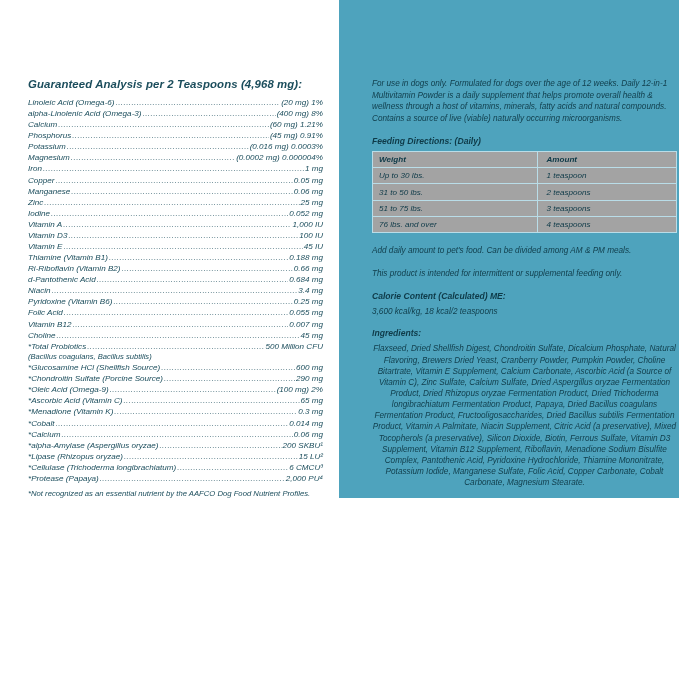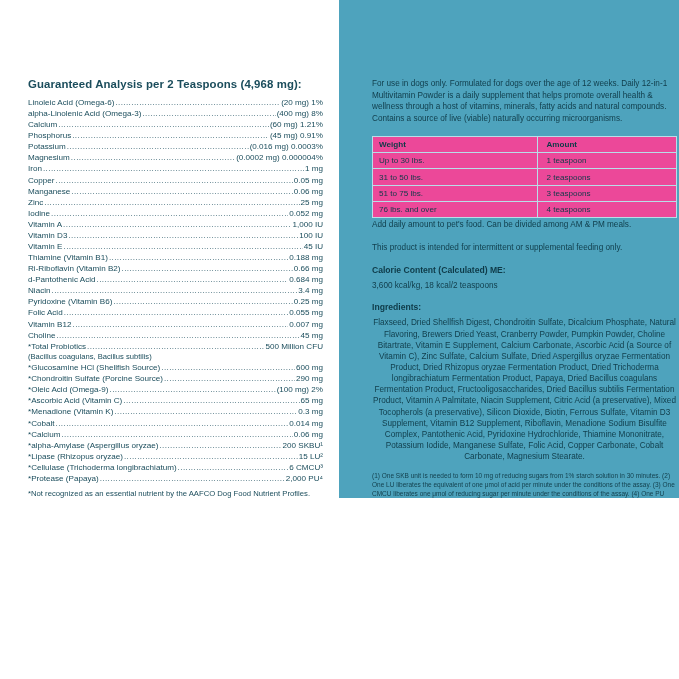--- a/index.html
+++ b/index.html
@@ -12,20 +12,21 @@
     background: #ffffff;
     font-family: "Liberation Sans", sans-serif;
     color: #1f4e5a;
   }
   .page {
     position: relative;
     width: 679px;
     height: 498px;
     overflow: hidden;
     background: #ffffff;
+    font-style: italic;
   }
   .right-panel {
     position: absolute;
     left: 339px;
     top: 0;
     width: 340px;
     height: 679px;
     background: #4ea3bd;
   }
   .left-col {
@@ -97,22 +98,22 @@
   }
   .r-head {
     font-size: 8.6px;
     font-weight: bold;
     color: #0e3a48;
     margin-bottom: 5px;
   }
   table.feed {
     border-collapse: collapse;
     width: 100%;
-    margin-bottom: 1px;
-    background: #ec4899;
+    margin-bottom: 12px;
+    background: #a3a3a3;
   }
   table.feed th, table.feed td {
     border: 1px solid #b9dde8;
     font-size: 8.1px;
     padding: 3.2px 6px;
     color: #0e3a48;
     text-align: left;
     font-weight: normal;
   }
   table.feed th {
@@ -321,20 +322,21 @@
       </div>
     </div>
 
     <div class="footnote tight">*Not recognized as an essential nutrient by the AAFCO Dog Food Nutrient Profiles.</div>
     <div class="footnote">(All values are minimum unless otherwise noted.)</div>
   </div>
 
   <div class="right-col">
     <div class="r-para">For use in dogs only. Formulated for dogs over the age of 12 weeks. Daily 12-in-1 Multivitamin Powder is a daily supplement that helps promote overall health &amp; wellness through a host of vitamins, minerals, fatty acids and natural compounds. Contains a source of live (viable) naturally occurring microorganisms.</div>
 
+    <div class="r-head">Feeding Directions: (Daily)</div>
 
     <table class="feed">
       <thead>
         <tr>
           <th>Weight</th>
           <th class="amt">Amount</th>
         </tr>
       </thead>
       <tbody>
         <tr>

